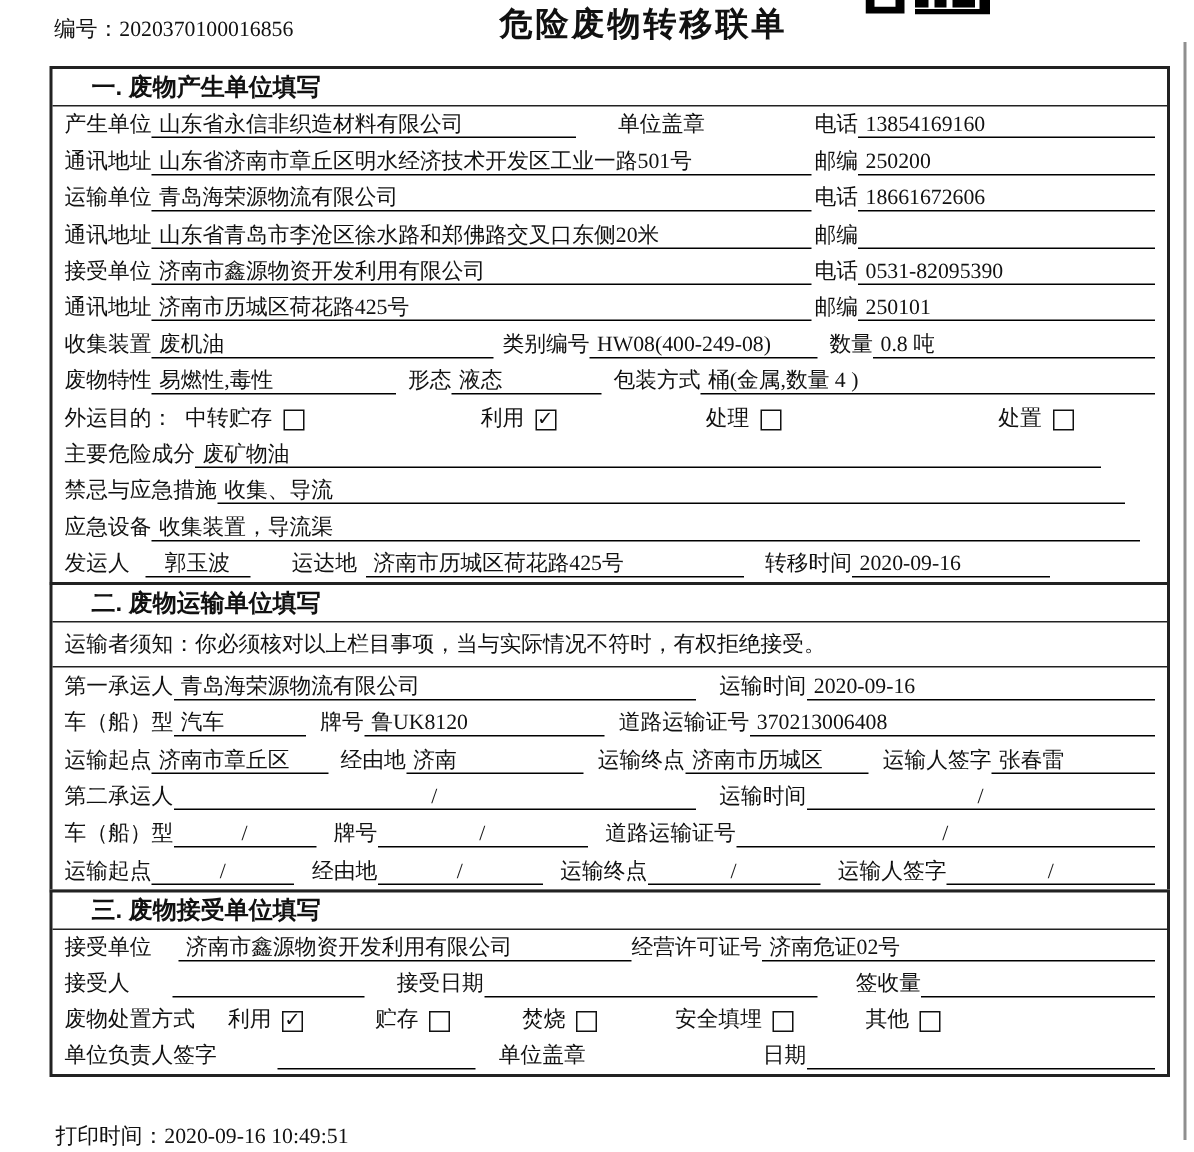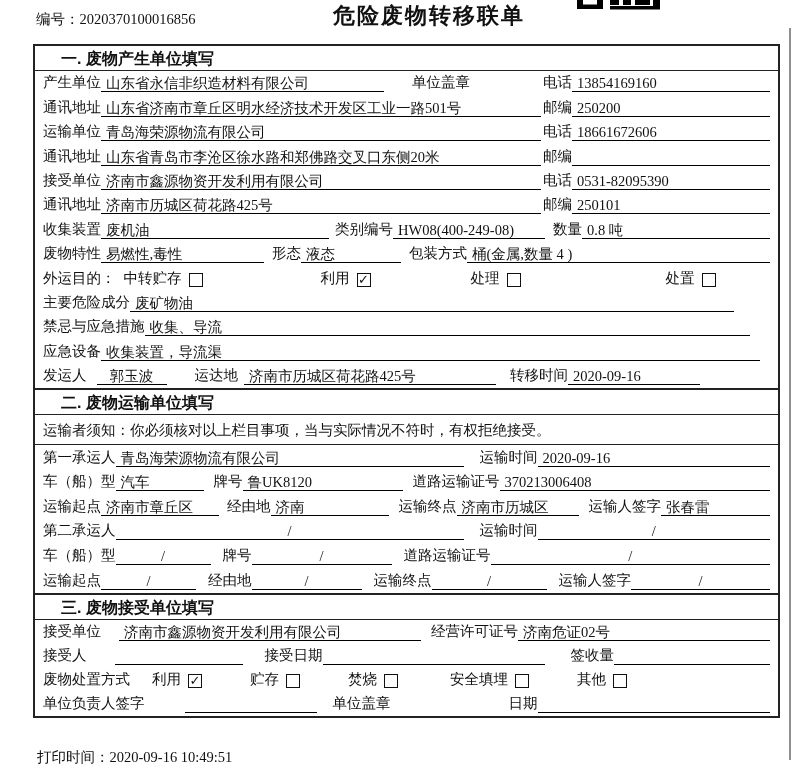--- a/index.html
+++ b/index.html
@@ -222,21 +222,21 @@
         <span class="val f1 ctr">/</span>
       </div>
     </div>
 
     <div class="sect s3">
       <div class="sh">三. 废物接受单位填写</div>
 
       <div class="row">
         <span class="lbl">接受单位</span>
         <span class="val" style="width:302px;margin-left:18px">济南市鑫源物资开发利用有限公司</span>
-        <span class="lbl" style="margin-left:10px">经营许可证号</span>
+        <span class="lbl" style="">经营许可证号</span>
         <span class="val f1">济南危证02号</span>
       </div>
 
       <div class="row">
         <span class="lbl">接受人</span>
         <span class="val" style="width:128px;margin-left:28px"></span>
         <span class="lbl" style="margin-left:22px">接受日期</span>
         <span class="val" style="width:222px"></span>
         <span class="lbl" style="margin-left:26px">签收量</span>
         <span class="val f1"></span>

